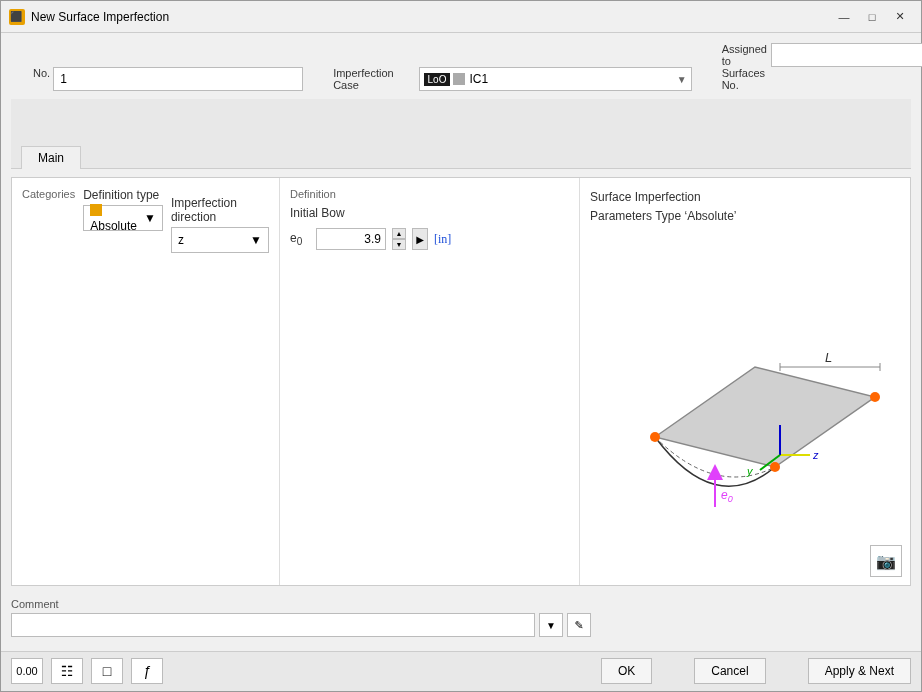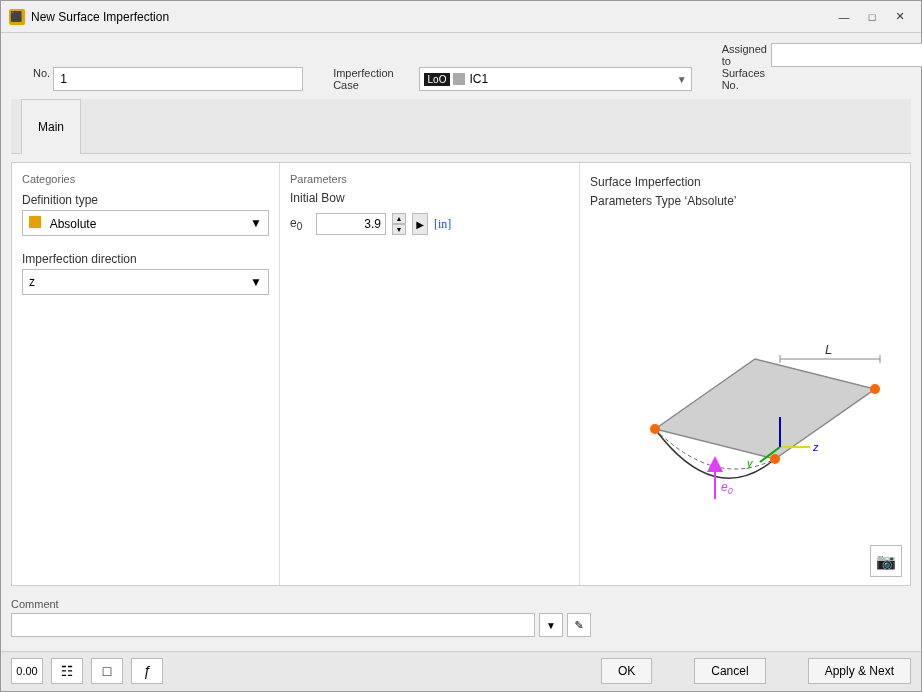--- a/index.html
+++ b/index.html
@@ -147,47 +147,48 @@
       color: #cc3333;
     }
 
     .tab-bar {
       background: #e8e8e8;
       border-bottom: 1px solid #ccc;
       padding: 0 10px;
       display: flex;
     }
     .tab {
-      padding: 20px 16px;
+      padding: 4px 16px;
       font-size: 12px;
       cursor: pointer;
       border: 1px solid transparent;
       border-bottom: none;
       margin-bottom: -1px;
       background: transparent;
+      margin-top: 47px;
     }
     .tab.active {
       background: #f0f0f0;
       border-color: #ccc;
       border-bottom-color: #f0f0f0;
     }
 
     .main-content {
       flex: 1;
       display: flex;
       gap: 0;
       border: 1px solid #ccc;
       background: white;
     }
     .left-panel {
       width: 268px;
       border-right: 1px solid #ddd;
       padding: 10px;
       display: flex;
-      flex-direction: column;
+      flex-direction: row;
       gap: 8px;
     }
     .section-label {
       font-size: 12px;
       color: #333;
       margin-bottom: 3px;
     }
     .select-field {
       width: 100%;
       border: 1px solid #bbb;
@@ -462,21 +463,21 @@
         <div style="margin-top:8px;">
           <div class="section-label">Imperfection direction</div>
           <div class="select-field">
             <span>z</span>
             <span>▼</span>
           </div>
         </div>
       </div>
 
       <div class="middle-panel">
-        <div class="section-header">Parameters</div>
+        <div class="section-header">Definition</div>
         <div class="section-label" style="margin-top:6px;">Initial Bow</div>
         <div class="param-row">
           <span class="param-label-small">e<sub>0</sub></span>
           <input class="param-input" type="text" value="3.9" style="">
           <div class="spinner-btns">
             <button class="spin-btn">▲</button>
             <button class="spin-btn">▼</button>
           </div>
           <button class="arrow-btn">▶</button>
           <span class="param-unit">[in]</span>

